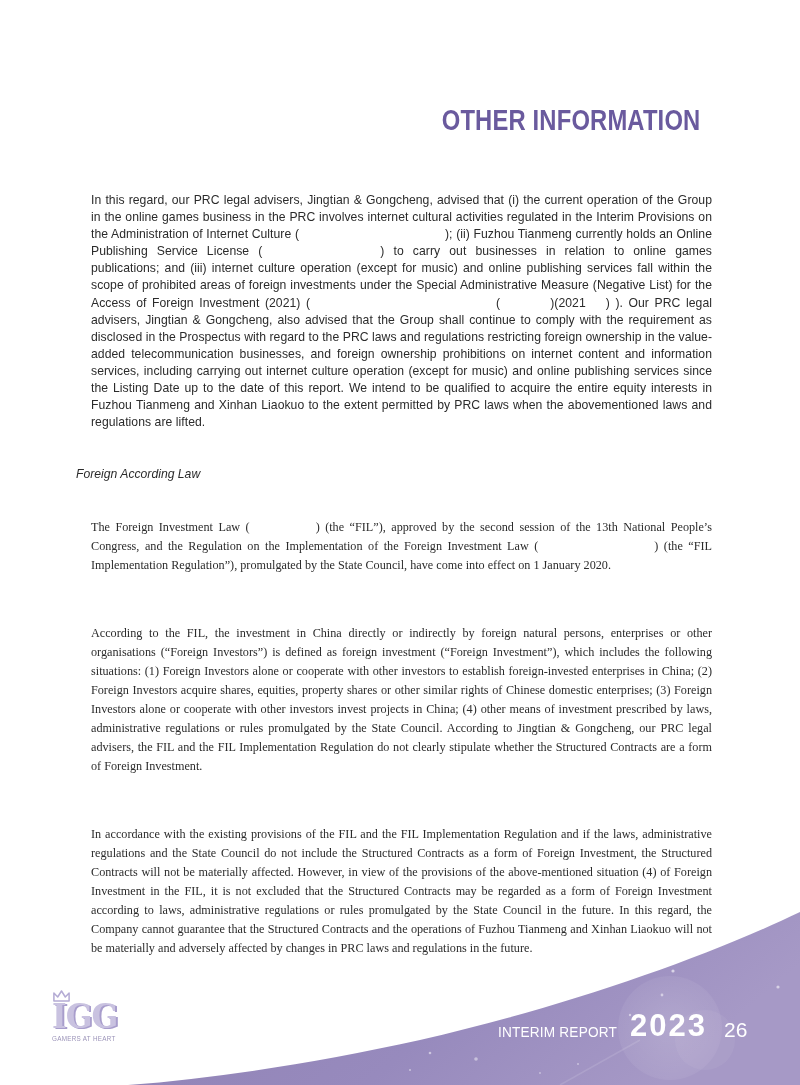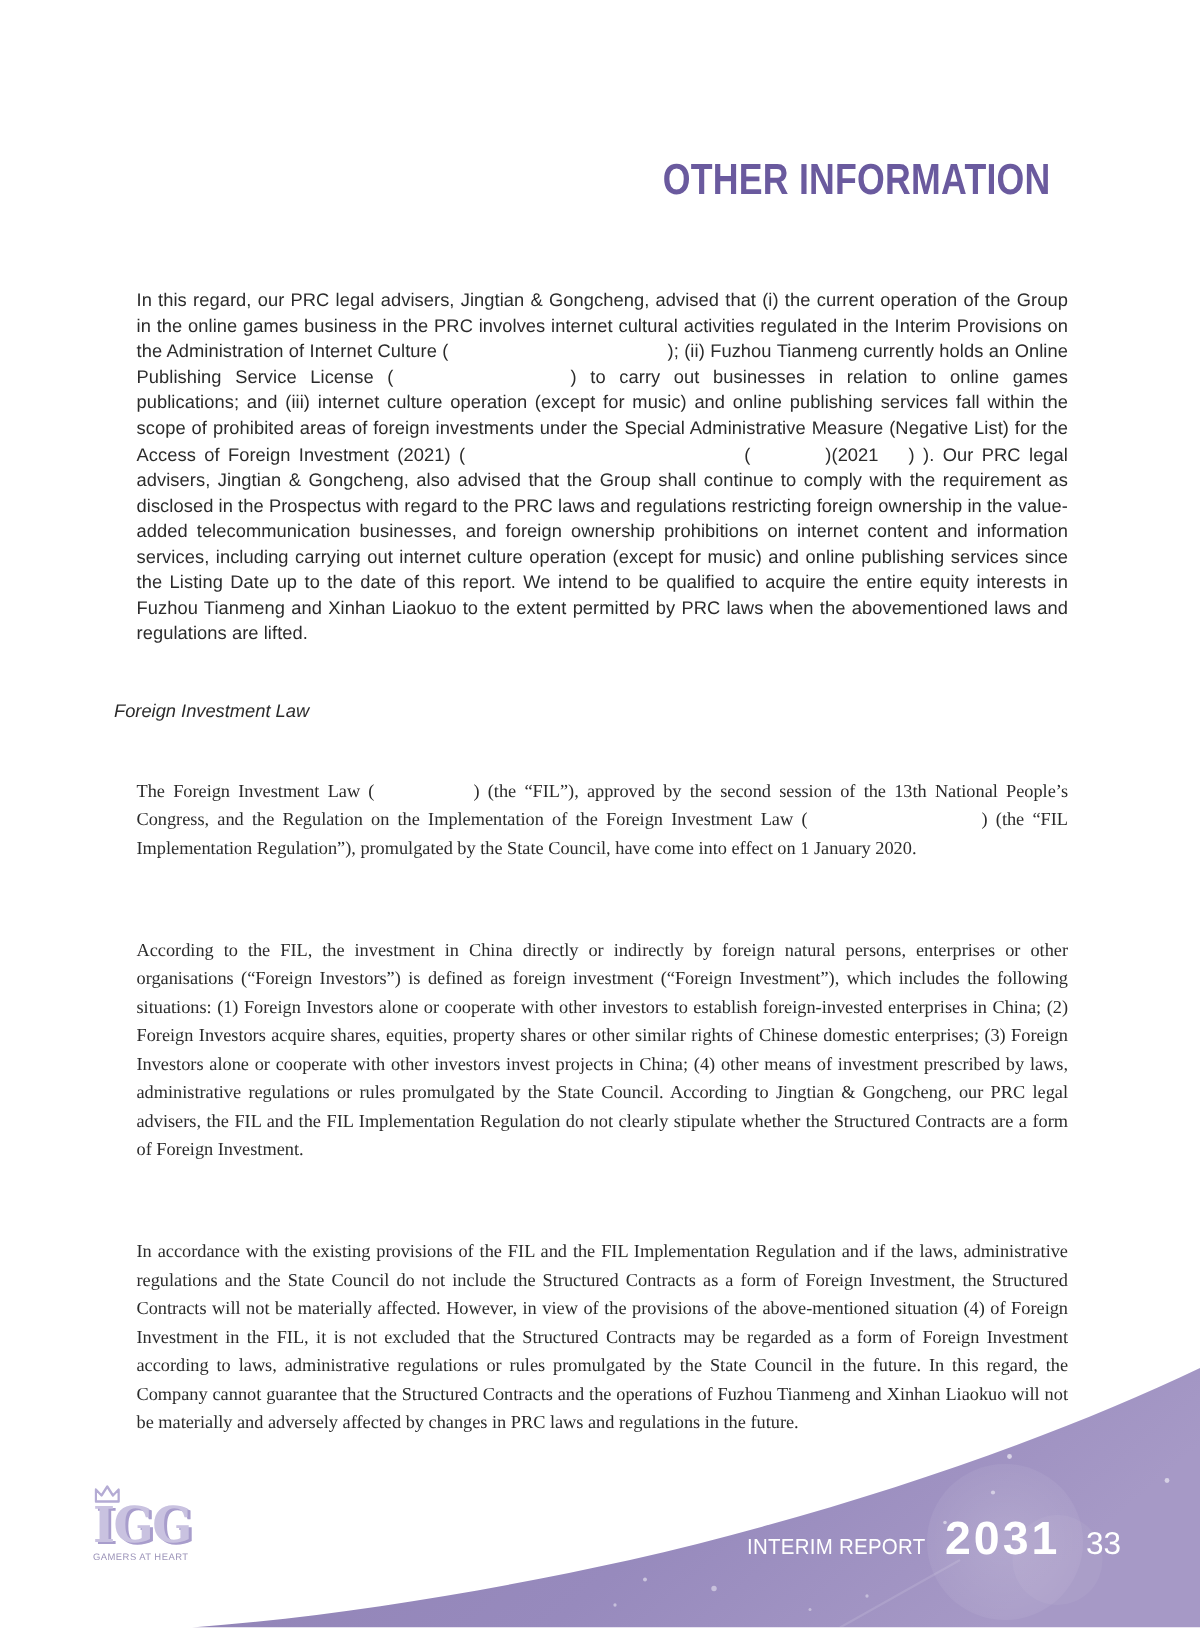--- a/index.html
+++ b/index.html
@@ -61,21 +61,21 @@
     .footer-wave {
       position: absolute;
       left: 0;
       top: 0;
       width: 800px;
       height: 1085px;
       pointer-events: none;
     }
     .logo {
       position: absolute;
-      left: 62px;
+      left: 52px;
       top: 994px;
       width: 80px;
       text-align: left;
     }
     .logo-mark {
       position: relative;
       font-family: "DejaVu Serif", serif;
       font-weight: bold;
       font-size: 33px;
       line-height: 30px;
@@ -162,21 +162,21 @@
   <circle cx="540" cy="1073" r="1" fill="#ffffff" fill-opacity="0.4"></circle>
 </svg>
 
 <h1 class="page-title">OTHER INFORMATION</h1>
 
 <main class="content">
   <p class="para tight"><span>In this regard, our PRC legal advisers, Jingtian &amp; Gongcheng, advised that (i) the current operation of the Group in the online games business in the PRC involves internet cultural activities regulated in the Interim Provisions on the Administration of Internet Culture (</span><span class="cjk-gap" style="width:146px"></span><span>); (ii) Fuzhou Tianmeng currently holds an Online Publishing Service License (</span><span class="cjk-gap" style="width:118px"></span><span>) to carry out businesses in relation to online games publications; and (iii) internet culture operation (except for music) and online publishing services fall within the scope of prohibited areas of foreign investments under the Special Administrative Measure (Negative List) for the Access of Foreign Investment (2021) (</span><span class="cjk-gap" style="width:186px"></span><span>(</span><span class="cjk-gap" style="width:50px"></span><span>)(2021</span><span class="cjk-gap" style="width:20px"></span><span>) ). Our PRC legal advisers, Jingtian &amp; Gongcheng, also advised that the Group shall continue to comply with the requirement as disclosed in the Prospectus with regard to the PRC laws and regulations restricting foreign ownership in the value-added telecommunication businesses, and foreign ownership prohibitions on internet content and information services, including carrying out internet culture operation (except for music) and online publishing services since the Listing Date up to the date of this report. We intend to be qualified to acquire the entire equity interests in Fuzhou Tianmeng and Xinhan Liaokuo to the extent permitted by PRC laws when the abovementioned laws and regulations are lifted.</span></p>
 
   <div class="gap2"></div>
 
-  <p class="subheading">Foreign Investment Law</p>
+  <p class="subheading">Foreign According Law</p>
 
   <div class="gap2"></div>
 
   <p class="para loose"><span>The Foreign Investment Law (</span><span class="cjk-gap" style="width:66px"></span><span>) (the “FIL”), approved by the second session of the 13th National People’s Congress, and the Regulation on the Implementation of the Foreign Investment Law (</span><span class="cjk-gap" style="width:116px"></span><span>) (the “FIL Implementation Regulation”), promulgated by the State Council, have come into effect on 1 January 2020.</span></p>
 
   <div class="gap2"></div>
 
   <p class="para loose">According to the FIL, the investment in China directly or indirectly by foreign natural persons, enterprises or other organisations (“Foreign Investors”) is defined as foreign investment (“Foreign Investment”), which includes the following situations: (1) Foreign Investors alone or cooperate with other investors to establish foreign-invested enterprises in China; (2) Foreign Investors acquire shares, equities, property shares or other similar rights of Chinese domestic enterprises; (3) Foreign Investors alone or cooperate with other investors invest projects in China; (4) other means of investment prescribed by laws, administrative regulations or rules promulgated by the State Council. According to Jingtian &amp; Gongcheng, our PRC legal advisers, the FIL and the FIL Implementation Regulation do not clearly stipulate whether the Structured Contracts are a form of Foreign Investment.</p>
 
   <div class="gap2"></div>
@@ -188,14 +188,14 @@
   <div class="logo-mark">
     <svg class="crown" viewBox="0 0 18 12" xmlns="http://www.w3.org/2000/svg">
       <path d="M1 11 L1 3 L5 7 L9 1 L13 7 L17 3 L17 11 Z" fill="none" stroke="#b4abd4" stroke-width="1.6" stroke-linejoin="round"></path>
     </svg>
     <span>IGG</span>
   </div>
   <div class="logo-tagline">GAMERS AT HEART</div>
 </div>
 
 <div class="report-label">INTERIM REPORT</div>
-<div class="report-year">2031</div>
-<div class="page-number">33</div>
+<div class="report-year">2023</div>
+<div class="page-number">26</div>
 
 </body></html>

